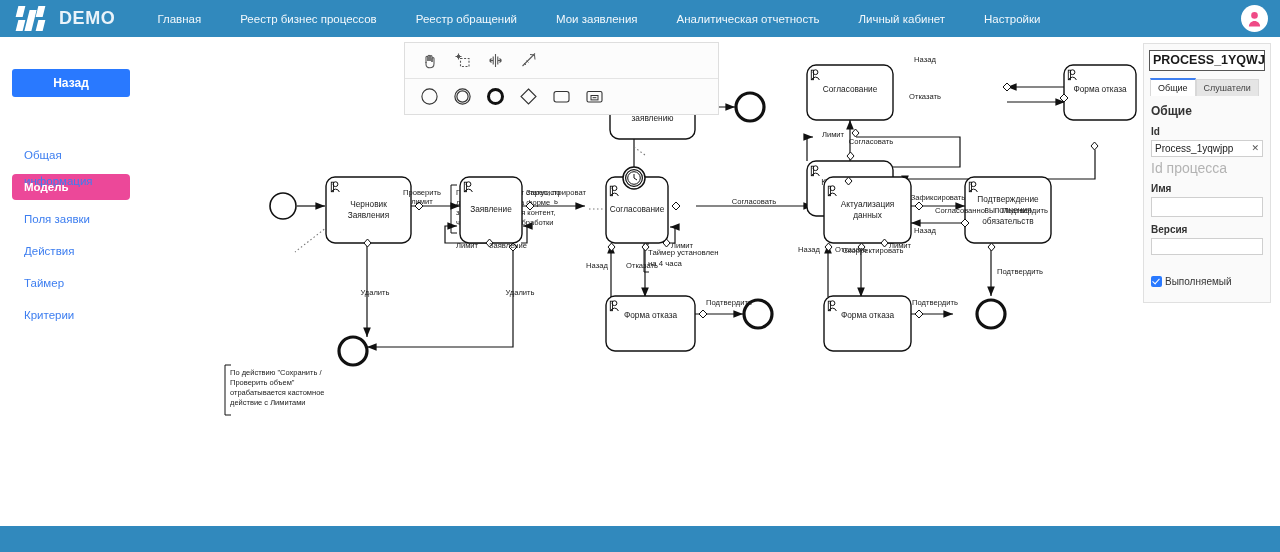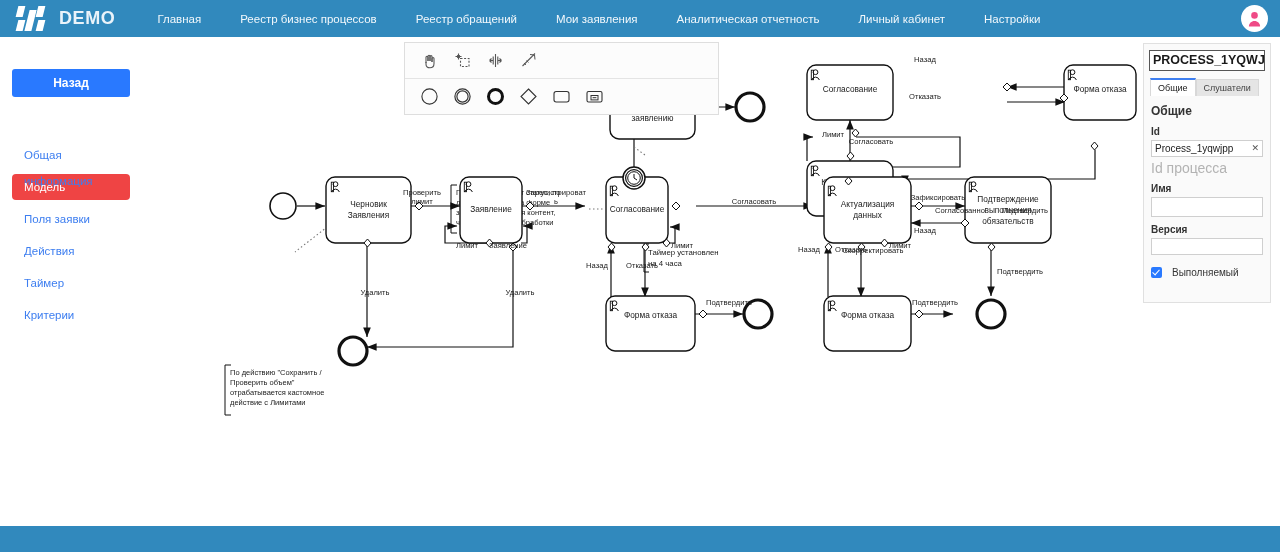--- a/index.html
+++ b/index.html
@@ -44,21 +44,21 @@
     position:absolute;left:12px;top:32px;width:118px;height:28px;
     background:#2979ff;color:#fff;border:none;border-radius:3px;
     font-size:12px;font-weight:700;font-family:inherit;cursor:pointer;
   }
   .side-nav{position:absolute;left:12px;top:105px;width:118px;}
   .side-item{
     display:block;height:26px;line-height:26px;padding-left:12px;
     color:#3d7ef0;font-size:11.5px;border-radius:4px;margin-bottom:6px;
     text-decoration:none;cursor:pointer;
   }
-  .side-item.active{background:#ef4444;color:#fff;font-weight:400;}
+  .side-item.active{background:#ec4899;color:#fff;font-weight:700;}
   
   .canvas{
     position:absolute;left:145px;top:37px;width:995px;height:489px;
     background:#fff;overflow:hidden;
   }
   
   .palette{
     position:absolute;left:259px;top:5px;width:313px;
     background:#fcfcfc;border:1px solid #dedede;
   }
@@ -95,21 +95,21 @@
   .fld-clear{
     position:absolute;right:4px;top:2px;font-size:9px;color:#555;cursor:pointer;
     line-height:12px;
   }
   .hint{font-size:14px;color:#b3b3b3;margin-bottom:7px;}
   .ta{
     width:100%;box-sizing:border-box;height:20px;border:1px solid #cfcfcf;
     background:#fff;resize:none;font-family:inherit;font-size:10px;margin-bottom:7px;
     display:block;
   }
-  .chk-row{display:flex;align-items:center;gap:10px;margin-top:5px;}
+  .chk-row{display:flex;align-items:center;gap:3px;margin-top:14px;}
   .chk{width:11px;height:11px;background:#2979ff;border-radius:2px;position:relative;cursor:pointer;}
   .chk:after{
     content:"";position:absolute;left:3px;top:1px;width:3px;height:6px;
     border:solid #fff;border-width:0 1.6px 1.6px 0;transform:rotate(42deg);
   }
   .chk-lbl{font-size:10px;color:#333;}
   
   .footer{position:absolute;left:0;top:526px;width:1280px;height:26px;background:#3189bd;}
   
   .dg text{font-family:"Liberation Sans","DejaVu Sans",sans-serif;fill:#1a1a1a;}

